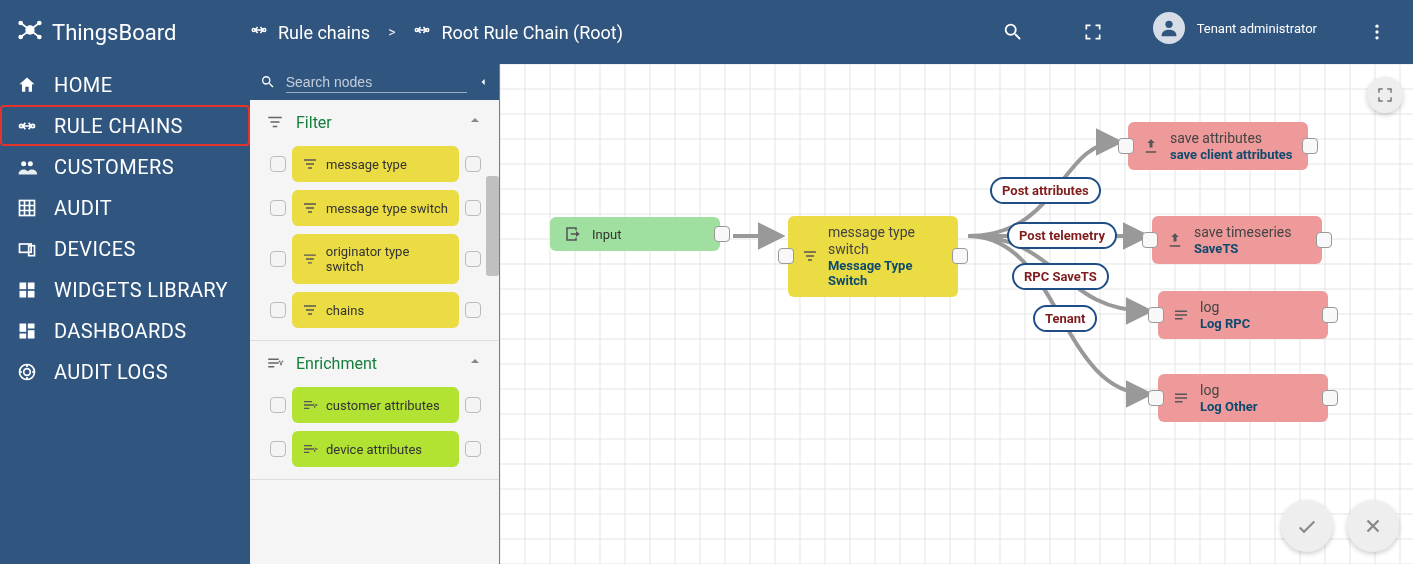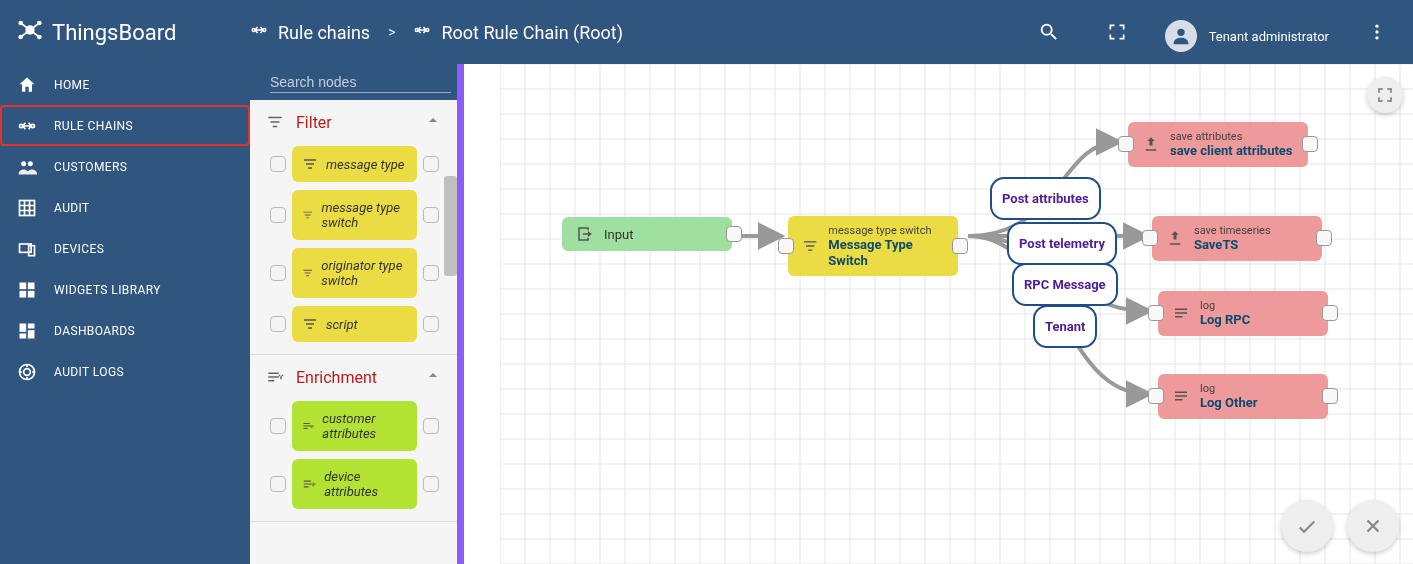--- a/index.html
+++ b/index.html
@@ -34,22 +34,22 @@
     display: flex;
     align-items: center;
     gap: 18px;
     font-size: 18px;
   }
   .bc-item { display: flex; align-items: center; gap: 10px; cursor: pointer; }
   .bc-sep { font-size: 14px; opacity: .9; }
   .topbar-right {
     margin-left: auto;
     display: flex;
-    align-items: flex-end;
-    gap: 28px;
+    align-items: flex-start;
+    gap: 40px;
   }
   .icon-btn {
     cursor: pointer;
     display: flex;
     align-items: center;
     justify-content: center;
     width: 40px; height: 40px;
     border-radius: 50%;
   }
   .user { display: flex; align-items: center; gap: 12px; font-size: 13px; }
@@ -68,38 +68,38 @@
     background: #305680;
     color: #fff;
     z-index: 10;
   }
   .sb-item {
     display: flex;
     align-items: center;
     gap: 16px;
     padding: 0 16px;
     height: 41px;
-    font-size: 12px;
+    font-size: 20px;
     letter-spacing: .4px;
     cursor: pointer;
   }
   .sb-item.active {
     outline: 2px solid #e4332a;
     outline-offset: -2px;
     border-radius: 4px;
   }
   .sb-icon { width: 22px; display: flex; justify-content: center; color: #fff; }
 
   
   .palette {
     position: absolute;
     top: 64px; left: 250px; bottom: 0;
-    width: 214px;
+    width: 250px;
     background: #f5f5f5;
-    border-right: 7px solid #8b5cf6;
+    border-right: 1px solid #8b5cf6;
     overflow-y: auto;
     z-index: 9;
   }
   .search-row {
     background: #305680;
     height: 36px;
     display: flex;
     align-items: center;
     padding: 0 10px;
     gap: 10px;
@@ -114,34 +114,33 @@
     padding: 2px 0;
     outline: none;
   }
   .search-row input::placeholder { color: rgba(255,255,255,.7); }
   .cat-header {
     display: flex;
     align-items: center;
     gap: 12px;
     padding: 12px 16px 10px;
     font-size: 16px;
-    color: #b91c1c;
+    color: #15803d;
     cursor: pointer;
   }
   .cat-header .chev { margin-left: auto; color: #888; }
   .cat-body {
     border-bottom: 1px solid #ddd;
     padding-bottom: 8px;
   }
   .palette-row {
     display: flex;
     align-items: center;
     gap: 6px;
     padding: 4px 18px 4px 20px;
-    font-style: italic;
   }
   .pin {
     width: 16px; height: 16px;
     background: #f4f4f4;
     border: 1px solid #bbb;
     border-radius: 4px;
   }
   .palette-node {
     flex: 1;
     display: flex;
@@ -171,43 +170,43 @@
   .node {
     position: absolute;
     display: flex;
     align-items: center;
     gap: 10px;
     padding: 8px 14px;
     border-radius: 6px;
     font-size: 13px;
     cursor: pointer;
   }
-  .node.green { background: #9fdf9f; margin-left: 12px; }
+  .node.green { background: #9fdf9f; }
   .node.yellow { background: #ecdc43; }
   .node.red   { background: #ef9a9a; }
   .node .titles { display: flex; flex-direction: column; line-height: 1.2; }
-  .node .t1 { font-size: 11px; color: #444; }
+  .node .t1 { font-size: 14px; color: #444; }
   .node .t2 { font-size: 13px; font-weight: bold; color: #0c4a6e; }
   .port {
     position: absolute;
     width: 16px; height: 16px;
     background: #f8f8f8;
     border: 1px solid #999;
     border-radius: 4px;
   }
   .port.left  { left: -10px; top: 50%; transform: translateY(-50%); }
   .port.right { right: -10px; top: 50%; transform: translateY(-50%); }
   .label-pill {
     position: absolute;
     background: #fff;
     border: 2px solid #1f4e87;
-    color: #4c1d95;
+    color: #7f1d1d;
     font-size: 13px;
     font-weight: bold;
-    padding: 12px 10px;
+    padding: 4px 10px;
     border-radius: 14px;
     white-space: nowrap;
   }
 
   
   .float-btn {
     position: absolute;
     width: 36px; height: 36px;
     border-radius: 50%;
     background: #eee;
@@ -434,21 +433,21 @@
         <span>originator type switch</span>
       </div>
         <span class="pin"></span>
       </div>
     <div class="palette-row">
         <span class="pin"></span>
       <div class="palette-node filter">
         <svg width="16" height="16" viewBox="0 0 24 24" fill="#555">
             <path d="M3 5h18v2H3zm3 6h12v2H6zm3 6h6v2H9z"></path>
           </svg>
-        <span>script</span>
+        <span>chains</span>
       </div>
         <span class="pin"></span>
       </div>
   </div>
 
   <div class="cat-header">
     <svg width="18" height="18" viewBox="0 0 24 24" fill="#666">
         <path d="M3 6h14v2H3zm0 5h14v2H3zm0 5h8v2H3zM19 11h2v2h-2zm-2-2h2v2h-2zm4 0h2v2h-2zm-2 4h2v2h-2z"></path>
       </svg>
     <span>Enrichment</span>
@@ -496,21 +495,21 @@
 
     <path d="M468 172 L645 172" stroke="#999" stroke-width="4" fill="none" marker-end="url(#arr)"></path>
 
     <path d="M468 172 C560 172 560 247 648 247" stroke="#999" stroke-width="4" fill="none" marker-end="url(#arr)"></path>
 
     <path d="M468 172 C560 172 560 330 648 330" stroke="#999" stroke-width="4" fill="none" marker-end="url(#arr)"></path>
   </svg>
 
   <div class="label-pill" style="left:490px;top:113px">Post attributes</div>
   <div class="label-pill" style="left:507px;top:158px">Post telemetry</div>
-  <div class="label-pill" style="left:512px;top:199px">RPC Message</div>
+  <div class="label-pill" style="left:512px;top:199px">RPC SaveTS</div>
   <div class="label-pill" style="left:533px;top:241px">Tenant</div>
 
   <div class="node green" style="left:50px;top:153px;width:170px">
     <svg width="18" height="18" viewBox="0 0 24 24" fill="#555">
         <path d="M3 3h14v4h-2V5H5v14h10v-2h2v4H3V3zm18 9l-5-4v3H9v2h7v3l5-4z"></path>
       </svg>
     <span>Input</span>
     <span class="port right"></span>
   </div>
 

